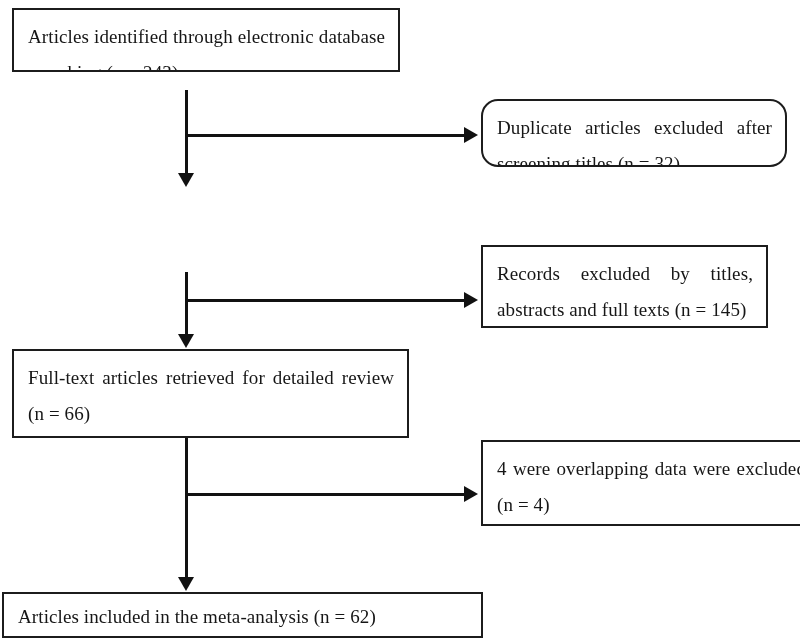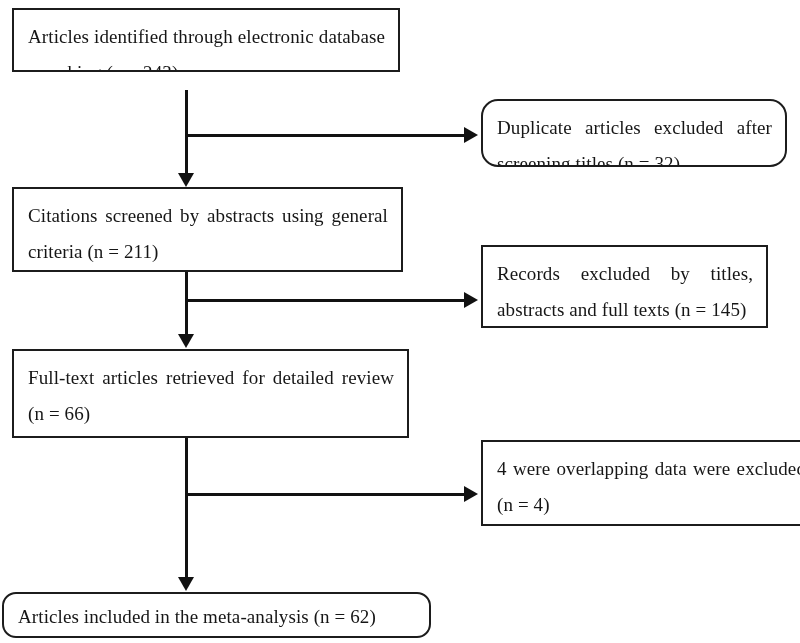--- a/index.html
+++ b/index.html
@@ -63,29 +63,26 @@
 </style>
 </head>
 <body>
 
 <div id="diagram">
 
   <div class="node" style="left:12px; top:8px; width:388px; height:64px;">
     <div class="txt">Articles identified through electronic database searching (n = 243)</div>
   </div>
 
-  <div class="node" style="left:12px; top:187px; width:391px; height:85px;">
-    <div class="txt">Citations screened by abstracts using general criteria (n = 211)</div>
-  </div>
 
   <div class="node" style="left:12px; top:349px; width:397px; height:89px;">
     <div class="txt">Full-text articles retrieved for detailed review (n = 66)</div>
   </div>
 
-  <div class="node single" style="left:2px; top:592px; width:429px; height:46px;border-radius:14px;">
+  <div class="node single" style="left:2px; top:592px; width:481px; height:46px;">
     <div class="txt" style="line-height:34px;">Articles included in the meta-analysis (n = 62)</div>
   </div>
 
   <div class="node" style="left:481px; top:99px; width:306px; height:68px;border-radius:17px;">
     <div class="txt">Duplicate articles excluded after screening titles (n = 32)</div>
   </div>
 
   <div class="node" style="left:481px; top:245px; width:287px; height:83px;">
     <div class="txt">Records excluded by titles, abstracts and full texts (n = 145)</div>
   </div>

